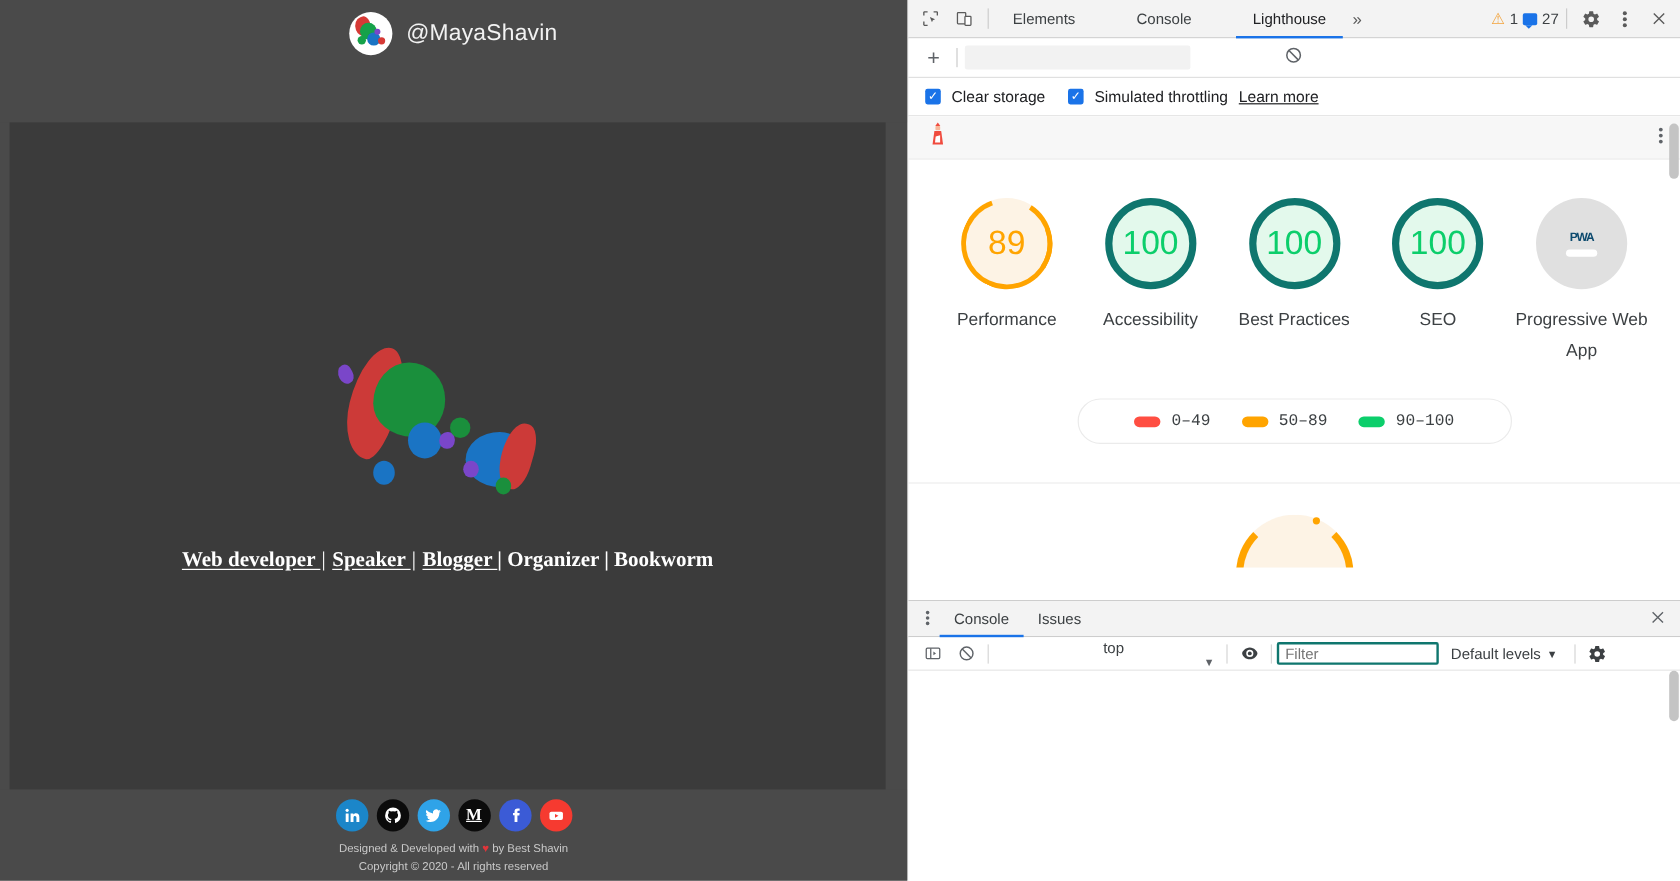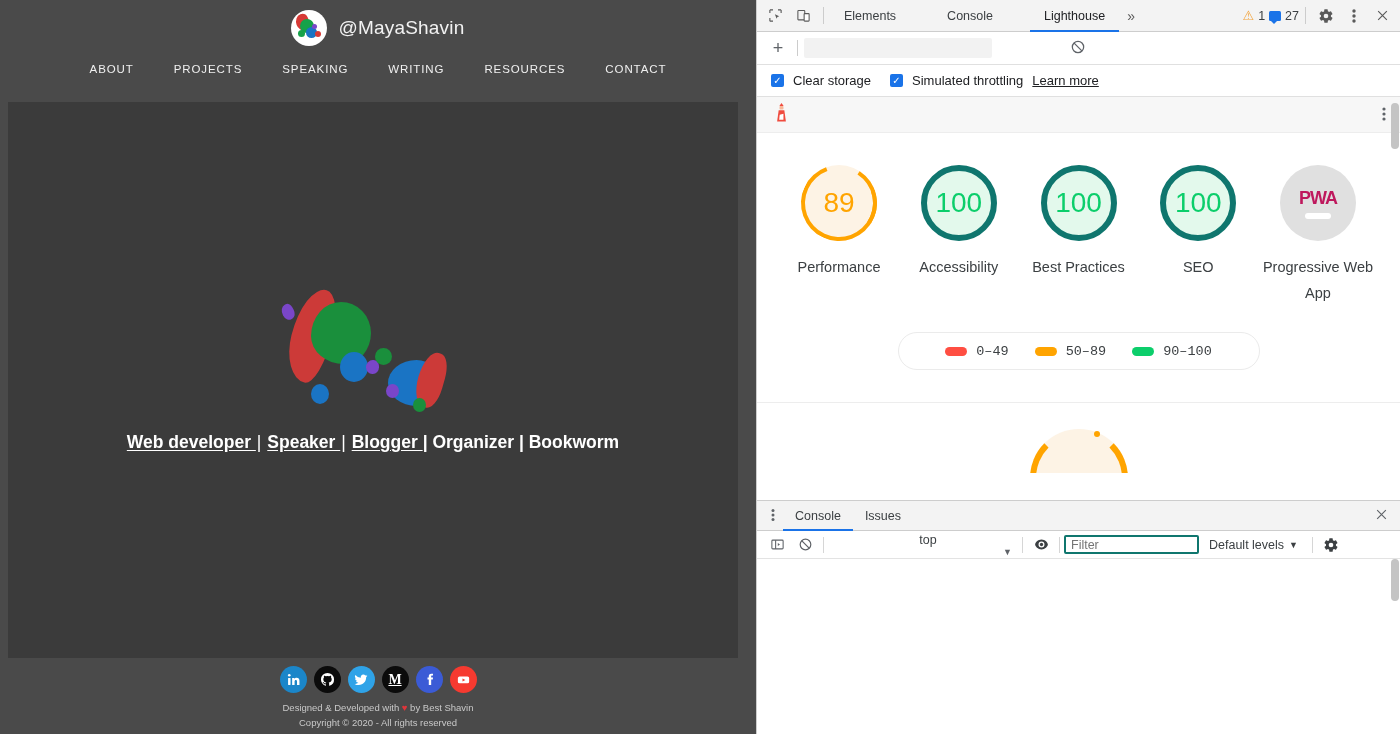--- a/index.html
+++ b/index.html
@@ -47,23 +47,23 @@
     width: 730px; height: 556px;
     background: #3b3b3b;
     display: flex; flex-direction: column;
     align-items: center; justify-content: flex-start;
   }
   #hero-logo {
     position: relative; width: 190px; height: 140px; margin-top: 178px;
   }
   #hero-logo span { position: absolute; display: block; }
   #tagline {
-    margin-top: 12px;
+    margin-top: 36px;
     font-size: 17.5px; font-weight: bold; color: #fff;
-    font-family: Liberation Sans, sans-serif;
+    font-family: Liberation Serif, serif;
     white-space: nowrap;
   }
   #tagline .u { text-decoration: underline; text-underline-offset: 2px; }
   #tagline .sep { font-weight: 400; padding: 0 1px; }
 
   #site-footer {
     position: absolute; left: 0; bottom: 0; width: 756px; height: 76px;
     display: flex; flex-direction: column; align-items: center;
     background: #4a4a4a;
   }
@@ -193,21 +193,21 @@
     position: absolute; inset: -4px; border-radius: 50%;
     border: 4px solid transparent;
     border-top-color: #ffa400;
     transform: rotate(78deg);
   }
   .gauge .val { position: relative; z-index: 2; }
   .gauge.pwa {
     background: #e0e0e0; border: none;
     flex-direction: column; gap: 4px;
   }
-  .pwa-text { font-size: 18px; color: #be185d; font-weight: bold; letter-spacing: -1px; }
+  .pwa-text { font-size: 10px; color: #0c4a6e; font-weight: bold; letter-spacing: -1px; }
   .pwa-dash { width: 26px; height: 6px; background: #fff; border-radius: 3px; }
   .score-label {
     margin-top: 13px; font-size: 14.5px; color: #3c4043;
     text-align: center; line-height: 1.8;
   }
   #legend {
     margin: 26px auto 0 auto;
     width: 362px; height: 38px;
     border: 1px solid #ebebeb; border-radius: 19px;
     display: flex; align-items: center; justify-content: center; gap: 26px;
@@ -291,28 +291,20 @@
         <div class="avatar">
           <span class="bl" style="width:13px;height:16px;background:#d63a36;left:5px;top:4px;border-radius:60% 40% 50% 50%;transform:rotate(-20deg);"></span>
           <span class="bl" style="width:14px;height:14px;background:#16a24a;left:9px;top:9px;"></span>
           <span class="bl" style="width:11px;height:11px;background:#1a74c4;left:15px;top:17px;"></span>
           <span class="bl" style="width:7px;height:7px;background:#16a24a;left:7px;top:20px;"></span>
           <span class="bl" style="width:5px;height:5px;background:#7a46c9;left:21px;top:14px;"></span>
           <span class="bl" style="width:6px;height:6px;background:#d63a36;left:24px;top:21px;"></span>
         </div>
         <span class="brand-name">@MayaShavin</span>
       </div>
-      <nav id="site-nav">
-        <a href="#">ABOUT</a>
-        <a href="#">PROJECTS</a>
-        <a href="#">SPEAKING</a>
-        <a href="#">WRITING</a>
-        <a href="#">RESOURCES</a>
-        <a href="#">CONTACT</a>
-      </nav>
     </div>
 
     <div id="site-main">
       <div id="hero-logo">
         <span style="width:40px;height:95px;background:#cc3a38;left:14px;top:8px;border-radius:58% 42% 40% 60% / 55% 45% 55% 45%;transform:rotate(14deg);"></span>
         <span style="width:60px;height:62px;background:#1a8f3c;left:33px;top:22px;border-radius:50% 50% 45% 55% / 55% 50% 50% 45%;"></span>
         <span style="width:12px;height:16px;background:#7a46c9;left:4px;top:24px;border-radius:60% 40% 50% 50%;transform:rotate(-28deg);"></span>
         <span style="width:28px;height:30px;background:#1a74c4;left:62px;top:72px;border-radius:50%;"></span>
         <span style="width:18px;height:20px;background:#1a74c4;left:33px;top:104px;border-radius:50%;"></span>
         <span style="width:13px;height:14px;background:#7a46c9;left:88px;top:80px;border-radius:55% 45% 50% 50%;"></span>

